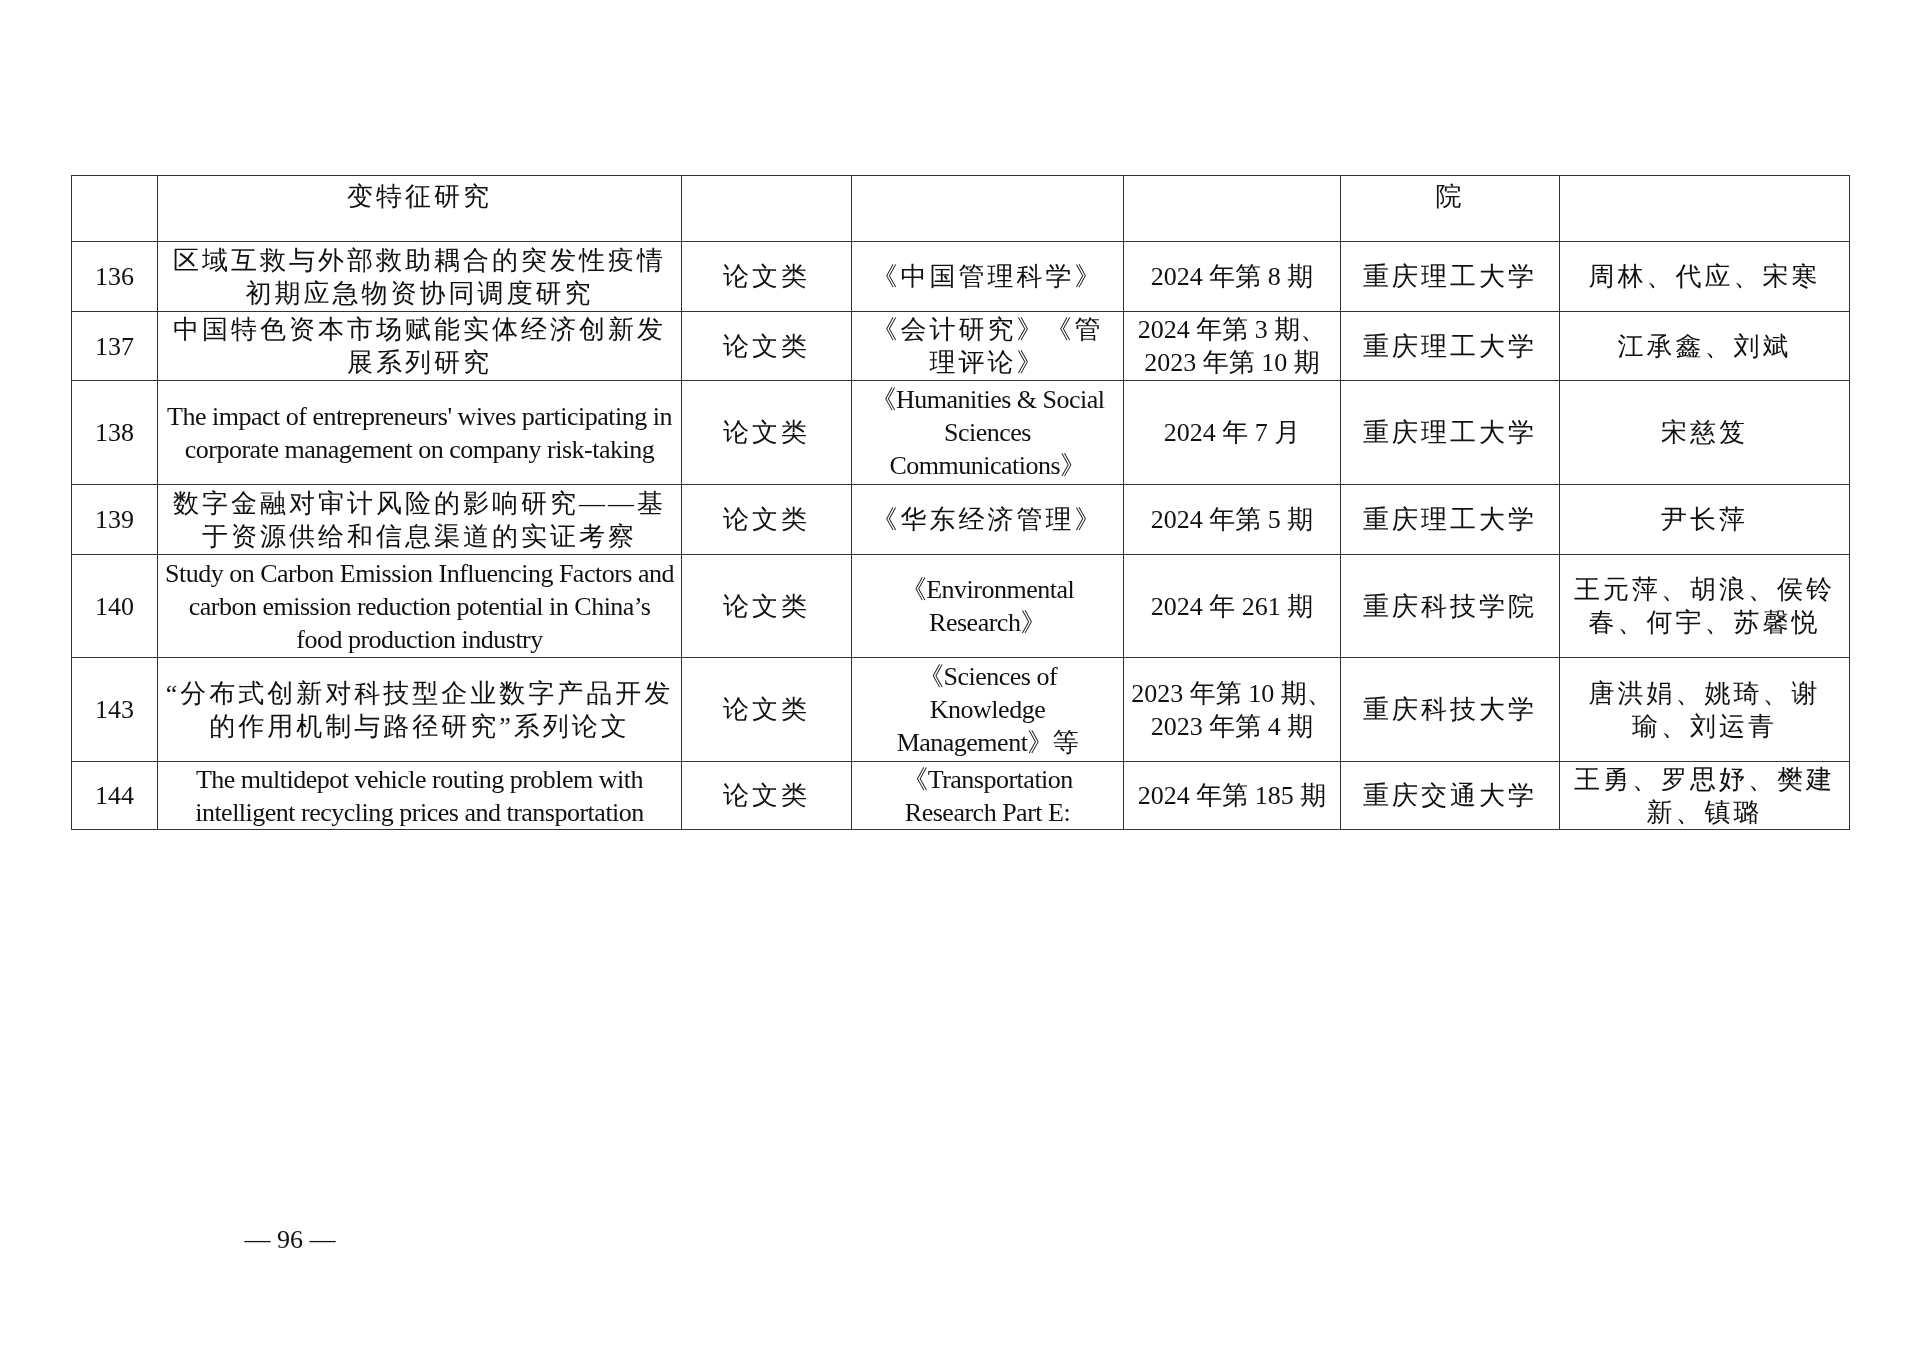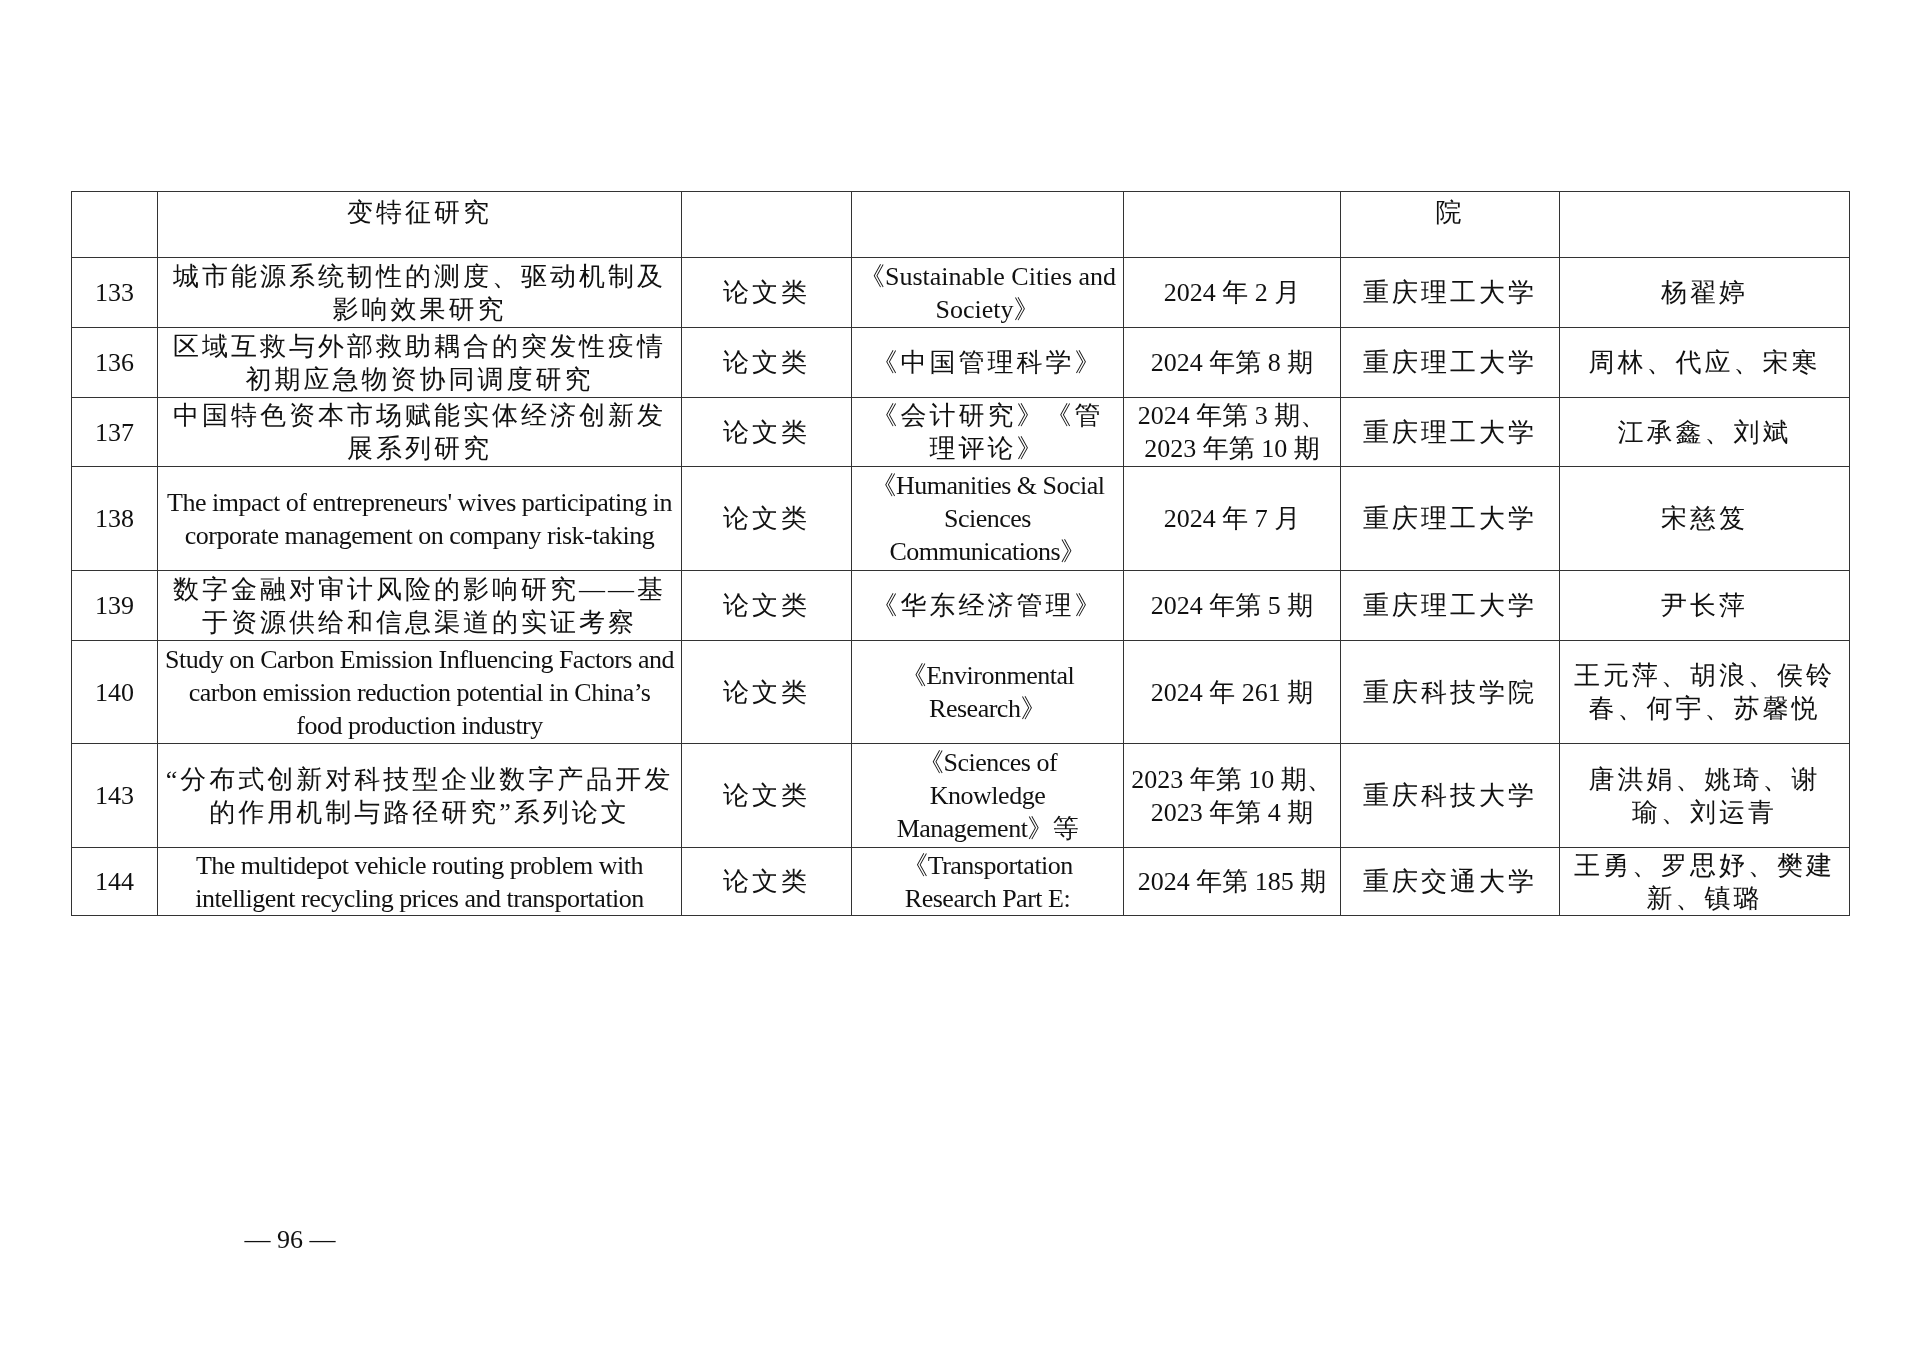--- a/index.html
+++ b/index.html
@@ -4,21 +4,20 @@
 <style>
   html, body { margin: 0; padding: 0; }
   body {
     width: 1920px; height: 1357px; background: #ffffff; position: relative; overflow: hidden;
     font-family: "Liberation Serif", "DejaVu Serif", serif; color: #111;
   }
   table.grid {
     position: absolute; left: 71px; top: 175px;
     border-collapse: collapse; table-layout: fixed;
     width: 1778px;
-    margin-top: 16px;
   }
   table.grid td {
     border: 1.5px solid #333;
     text-align: center; vertical-align: middle;
     padding: 0 6px; box-sizing: border-box;
     font-size: 26px; line-height: 33px;
     overflow: hidden;
   }
   td.cjk { letter-spacing: 3px; }
   td.en { letter-spacing: -0.5px; line-height: 34px; }
@@ -46,29 +45,20 @@
     <tr class="cont" style="height:66px">
       <td class="no"></td>
       <td class="cjk">变特征研究</td>
       <td></td>
       <td></td>
       <td></td>
       <td class="cjk">院</td>
       <td></td>
     </tr>
 
-    <tr style="height:70px">
-      <td class="no">133</td>
-      <td class="cjk">城市能源系统韧性的测度、驱动机制及影响效果研究</td>
-      <td class="cjk">论文类</td>
-      <td>《Sustainable Cities and Society》</td>
-      <td>2024 年 2 月</td>
-      <td class="cjk">重庆理工大学</td>
-      <td class="cjk">杨翟婷</td>
-    </tr>
     <tr style="height:70px">
       <td class="no">136</td>
       <td class="cjk">区域互救与外部救助耦合的突发性疫情初期应急物资协同调度研究</td>
       <td class="cjk">论文类</td>
       <td class="cjk">《中国管理科学》</td>
       <td>2024 年第 8 期</td>
       <td class="cjk">重庆理工大学</td>
       <td class="cjk">周林、代应、宋寒</td>
     </tr>
     <tr style="height:69px">

